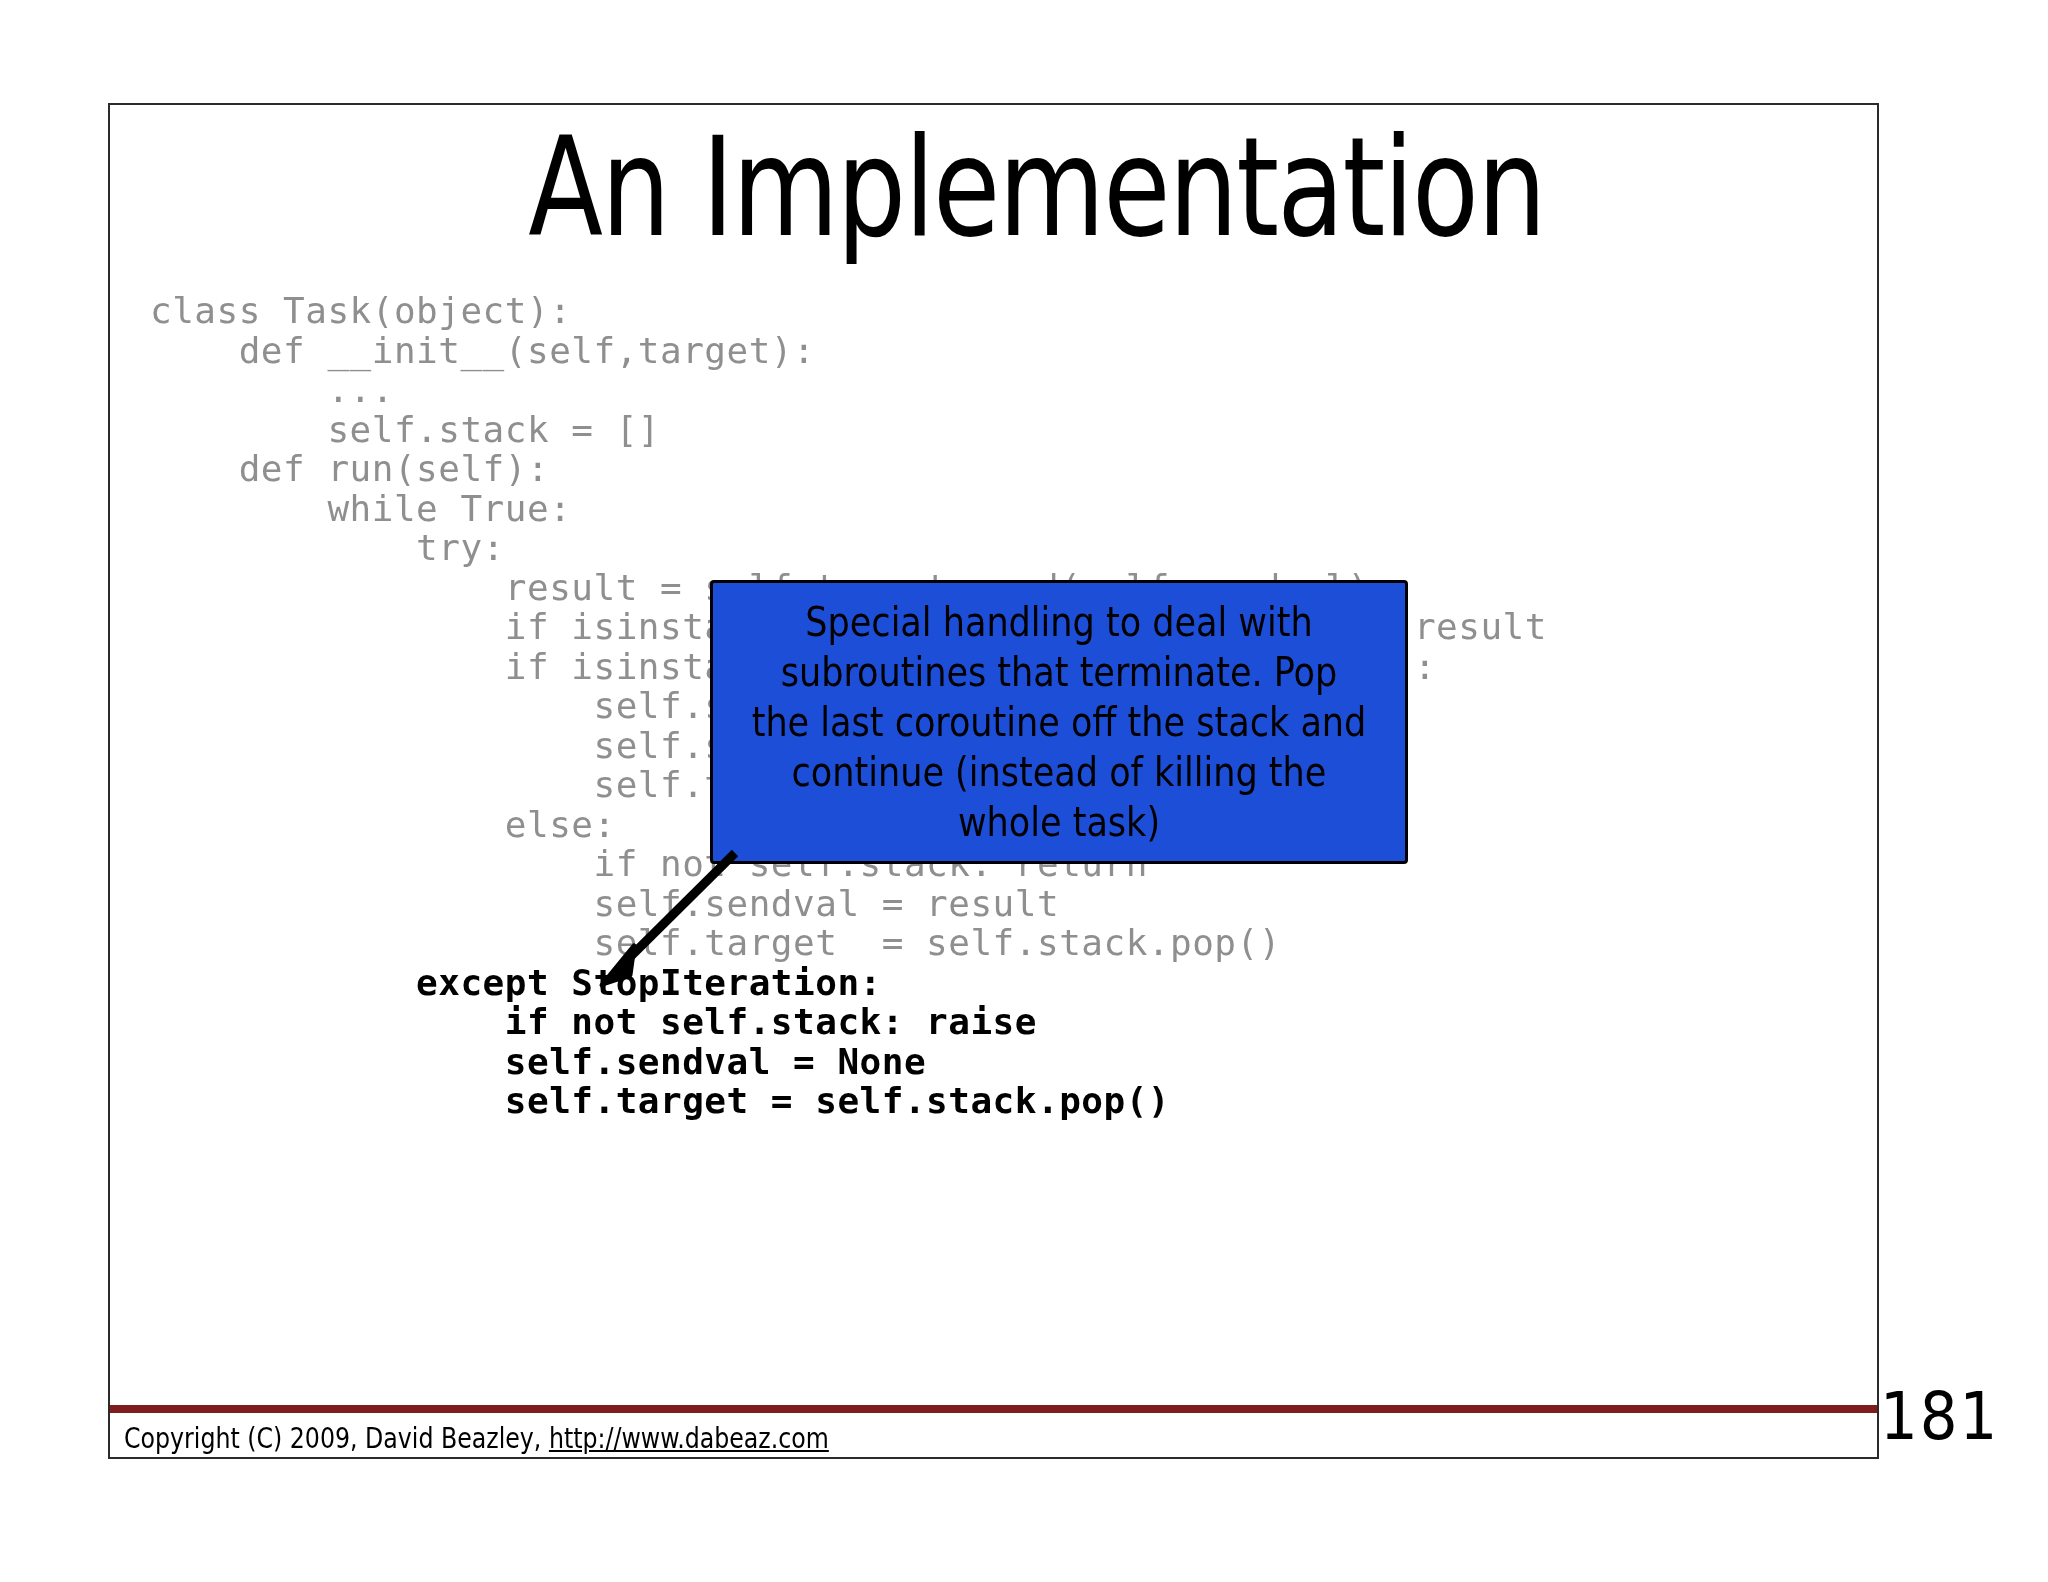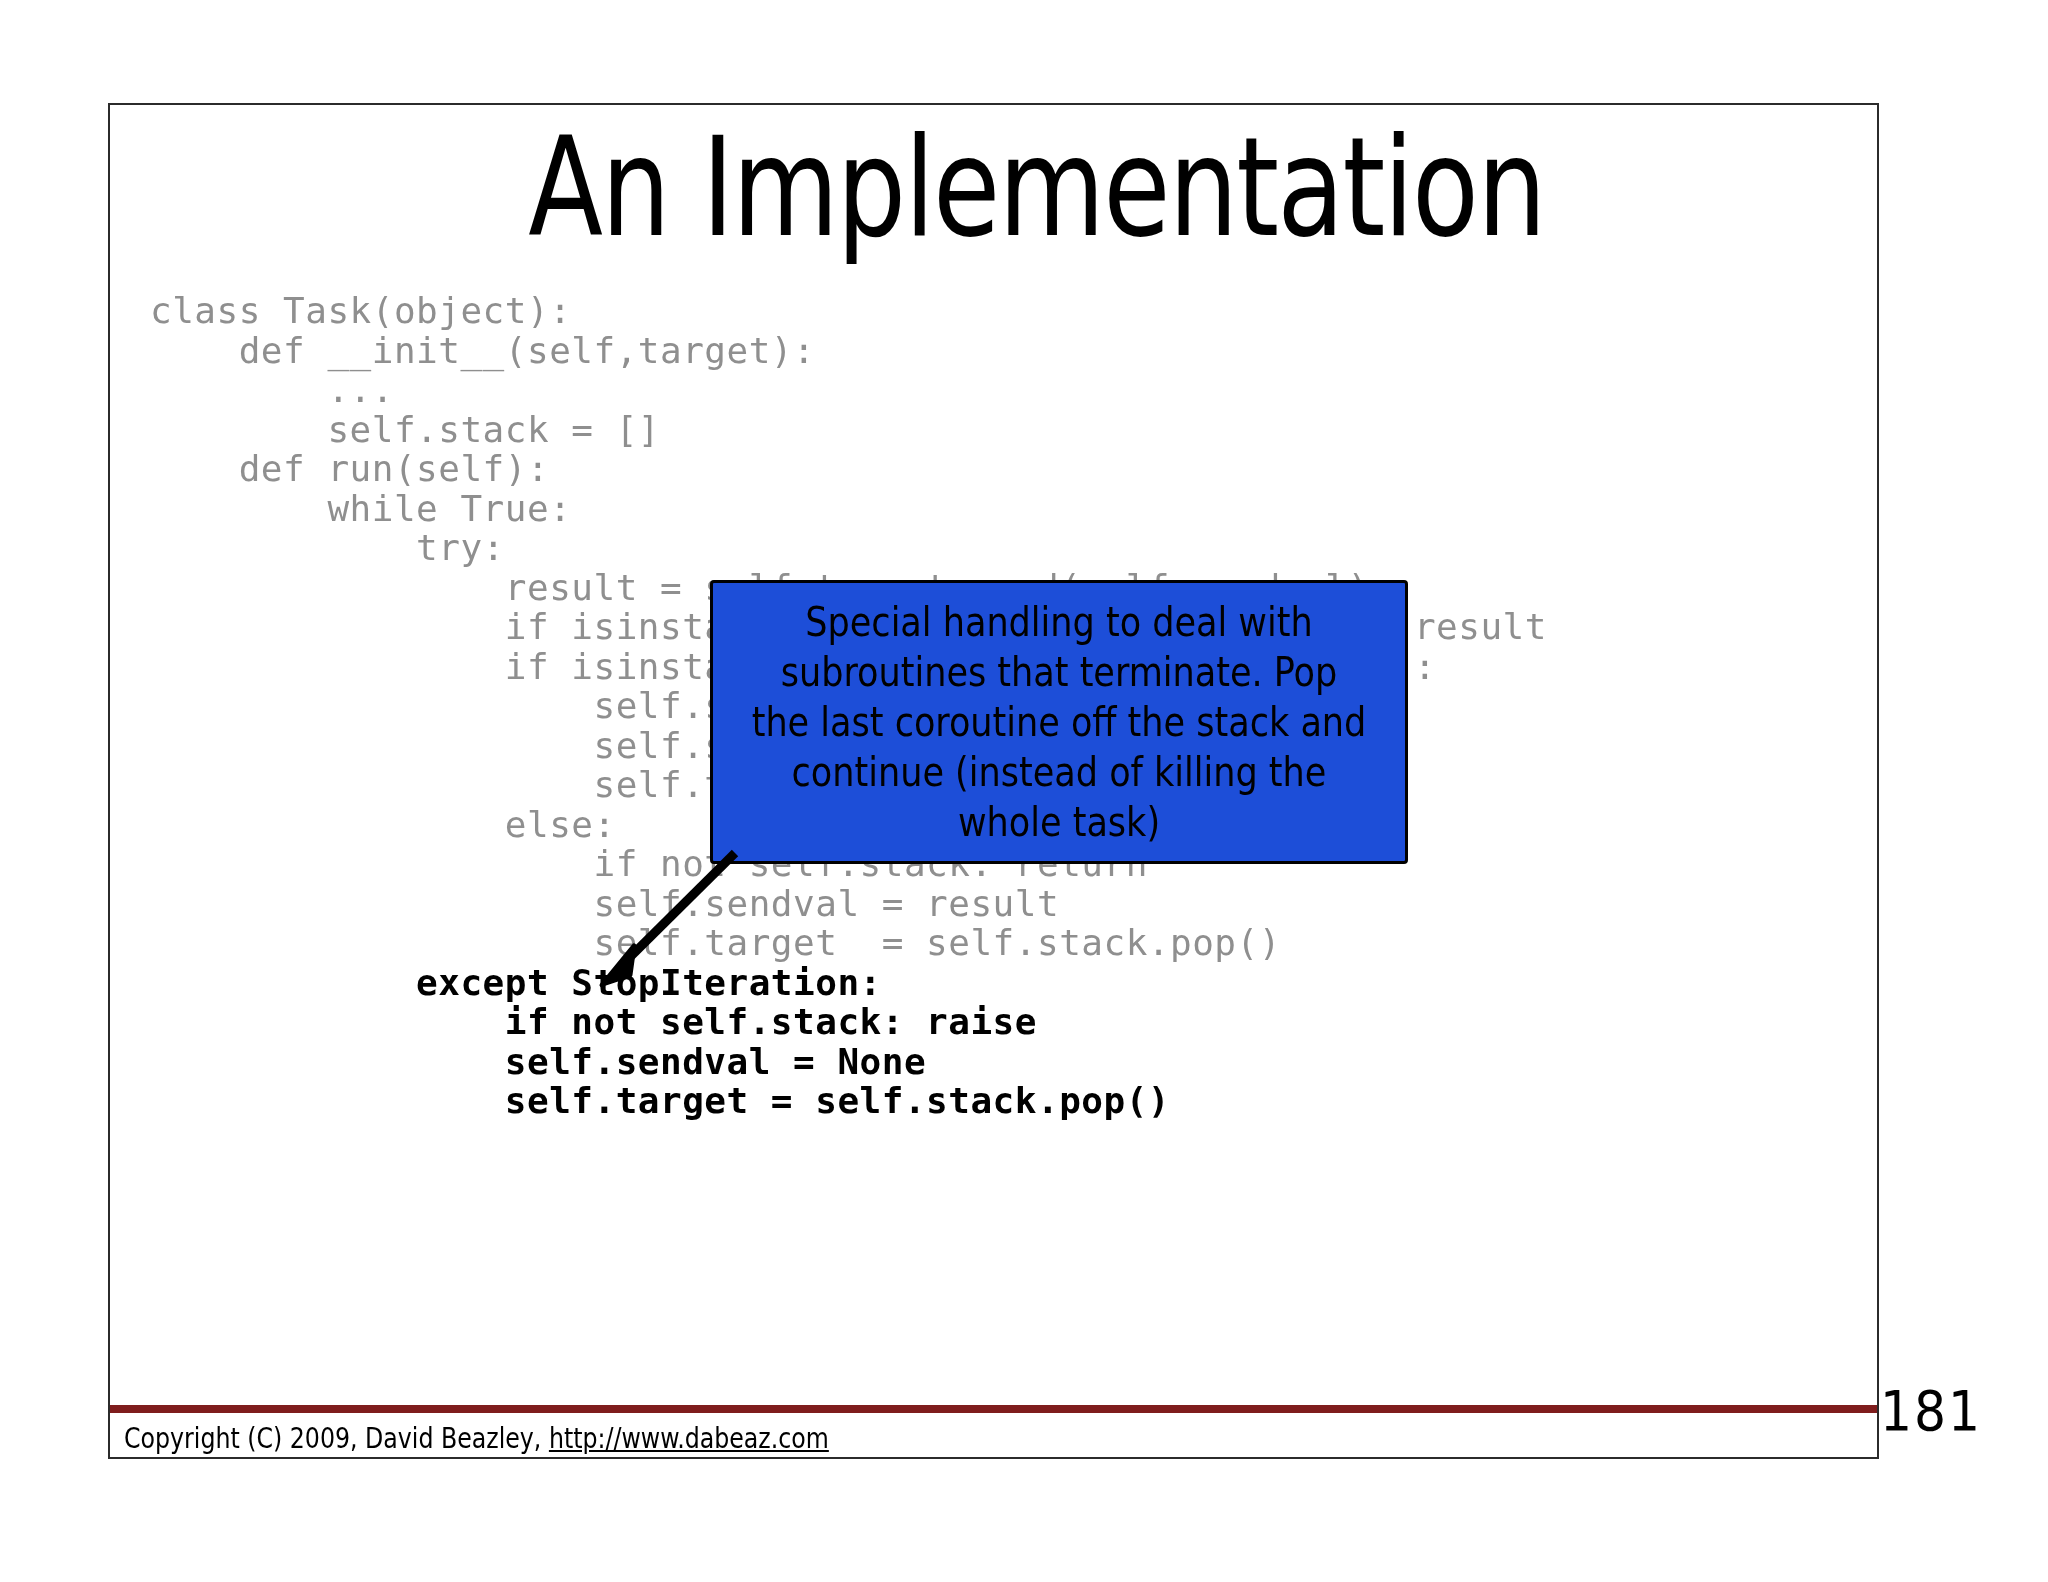--- a/index.html
+++ b/index.html
@@ -97,21 +97,21 @@
     transform:scaleX(0.94);
     transform-origin:0 50%;
   }
   #copyright .url{
     text-decoration:underline;
   }
   #pagenum{
     position:absolute;
     left:1880px;top:1378px;
     font-family:"DejaVu Sans Condensed","Liberation Sans",sans-serif;
-    font-size:56px;
+    font-size:66px;
     color:#000000;
     letter-spacing:2px;
   }
 </style>
 </head>
 <body>
 
 <div id="slide">
 
   <div id="title">An Implementation</div>

